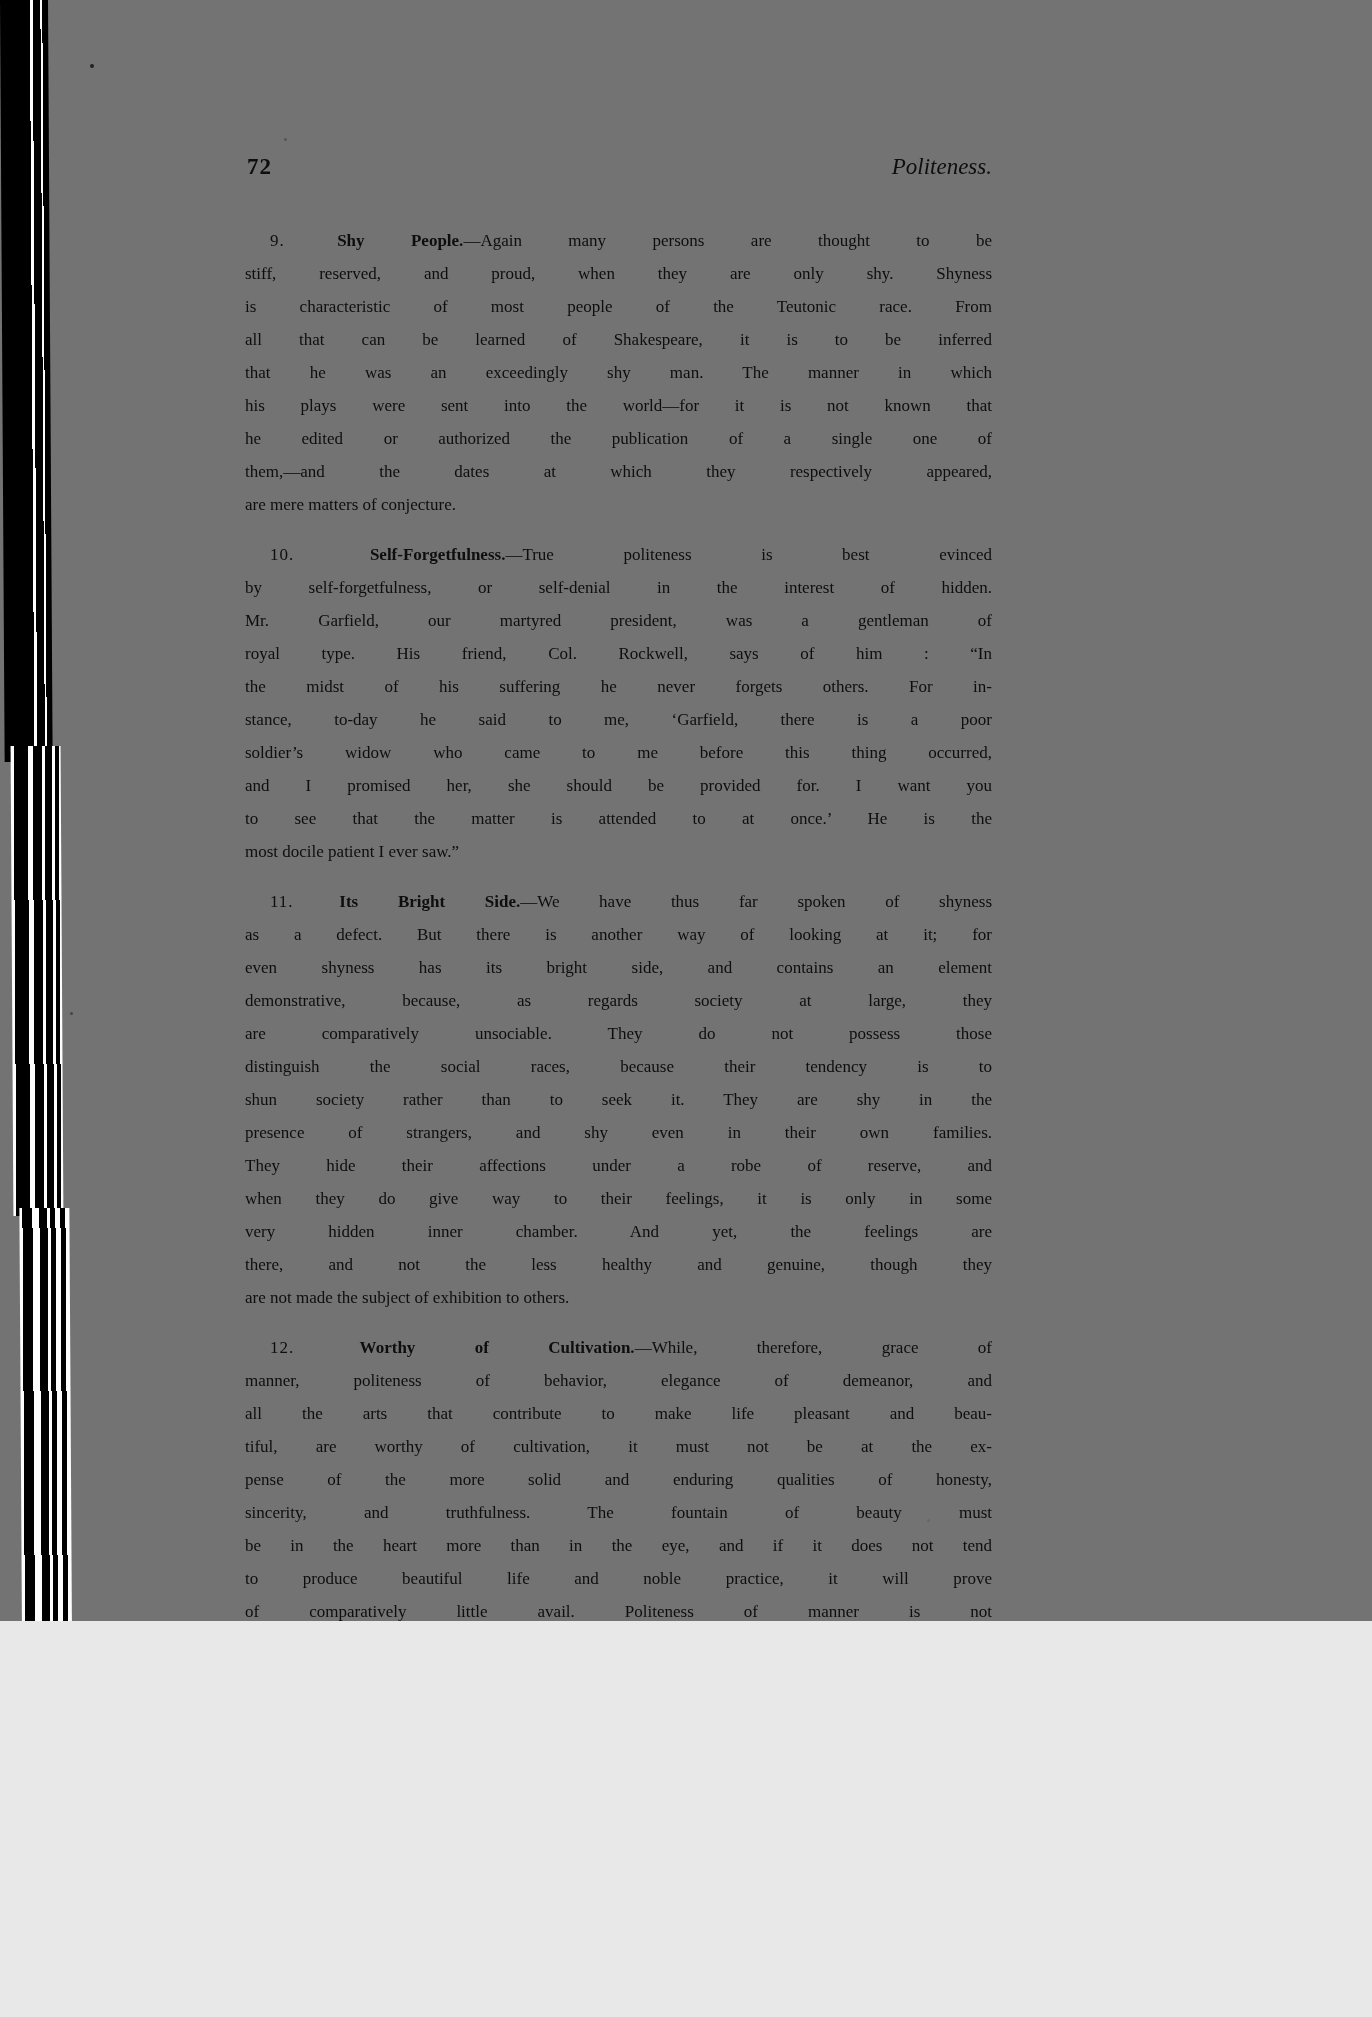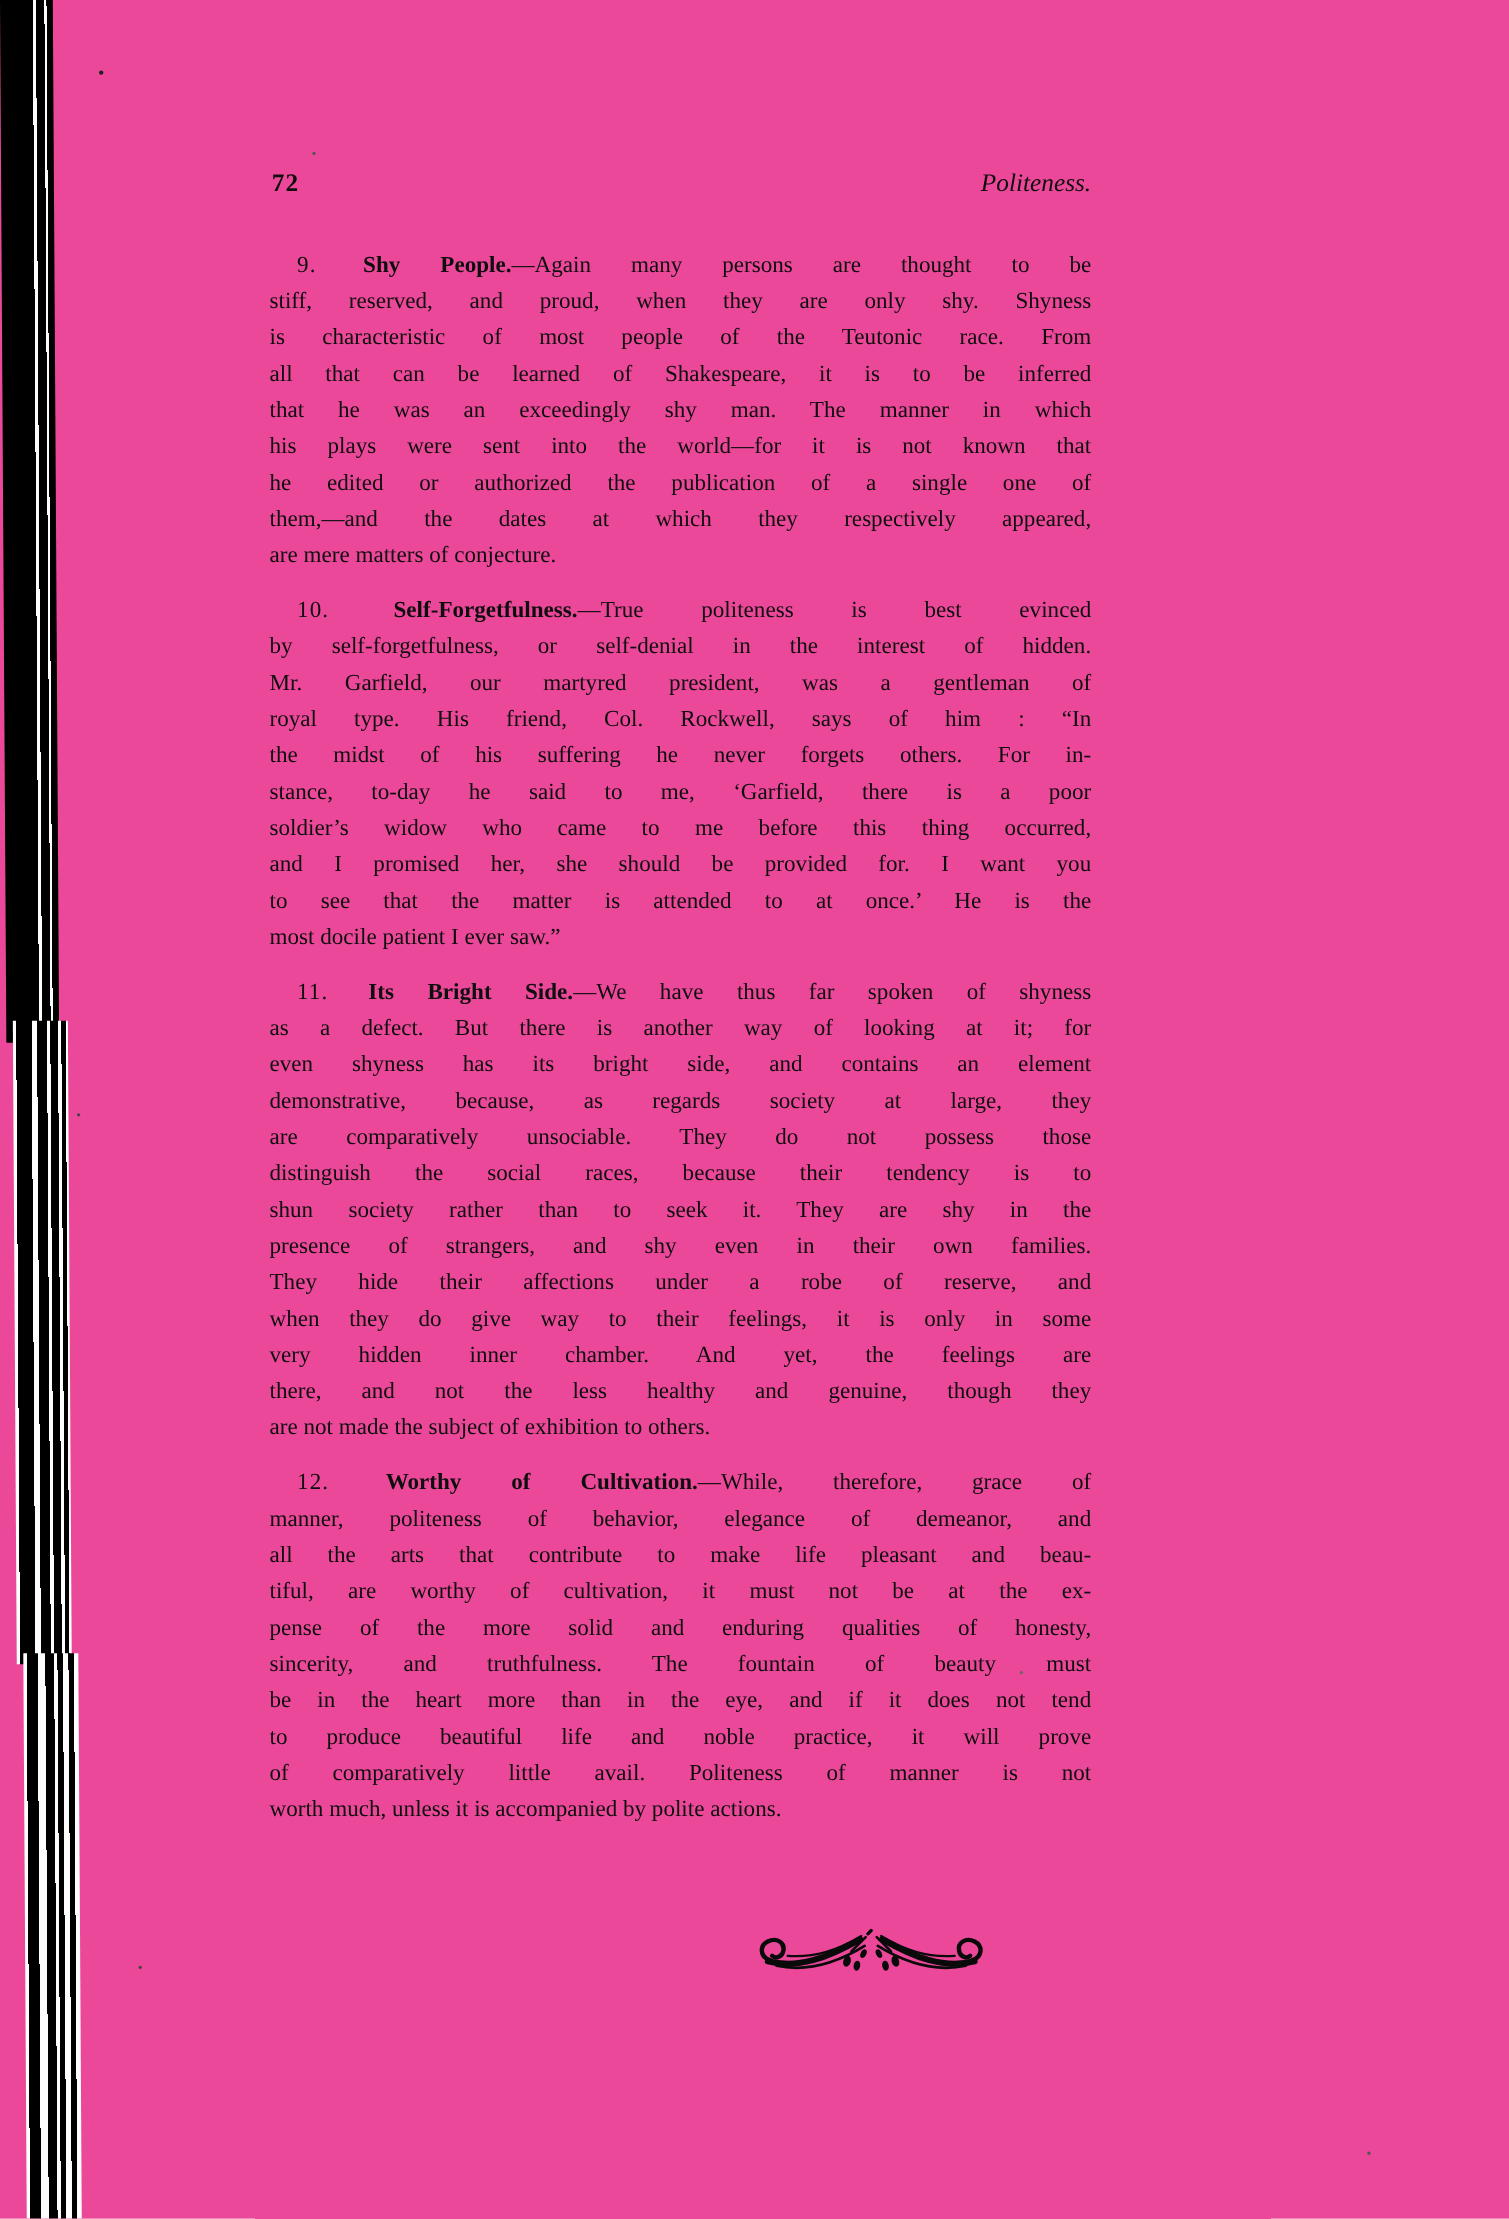--- a/index.html
+++ b/index.html
@@ -1,19 +1,19 @@
 <!DOCTYPE html>
 <html><head>
 <meta charset="utf-8">
 <style>
   html,body{margin:0;padding:0;background:#e8e8e8;}
   .page{
     position:relative;
-    width:1372px;height:2017px;
-    background:#ec4899;
+    width:1372px;height:1621px;
+    background:#737373;
     overflow:hidden;
     font-family:"Liberation Serif","DejaVu Serif",serif;
     color:#0e0e0e;
   }
   
   .gutter{
     position:absolute;left:0;top:0;width:60px;height:100%;
     transform:skewX(0.35deg);transform-origin:top left;
   }
   .gutter .seg-top{
@@ -31,21 +31,21 @@
   
   .header{
     position:absolute;left:245px;top:150px;width:747px;height:36px;
     font-size:23px;line-height:33px;
   }
   .pagenum{position:absolute;left:2px;top:0;font-weight:bold;letter-spacing:1px;}
   .running{display:block;text-align:right;font-style:italic;font-size:23px;}
   
   .content{
     position:absolute;left:245px;top:224px;width:747px;
-    font-size:21px;line-height:33px;
+    font-size:17px;line-height:33px;
   }
   .para + .para{margin-top:17px;}
   .fline,.tline{
     text-align:justify;text-align-last:justify;
     -moz-text-align-last:justify;
     white-space:normal;
   }
   .tline.last{text-align-last:left;-moz-text-align-last:left;}
   .fline{padding-left:25px;}
   .pnum{letter-spacing:1px;}

